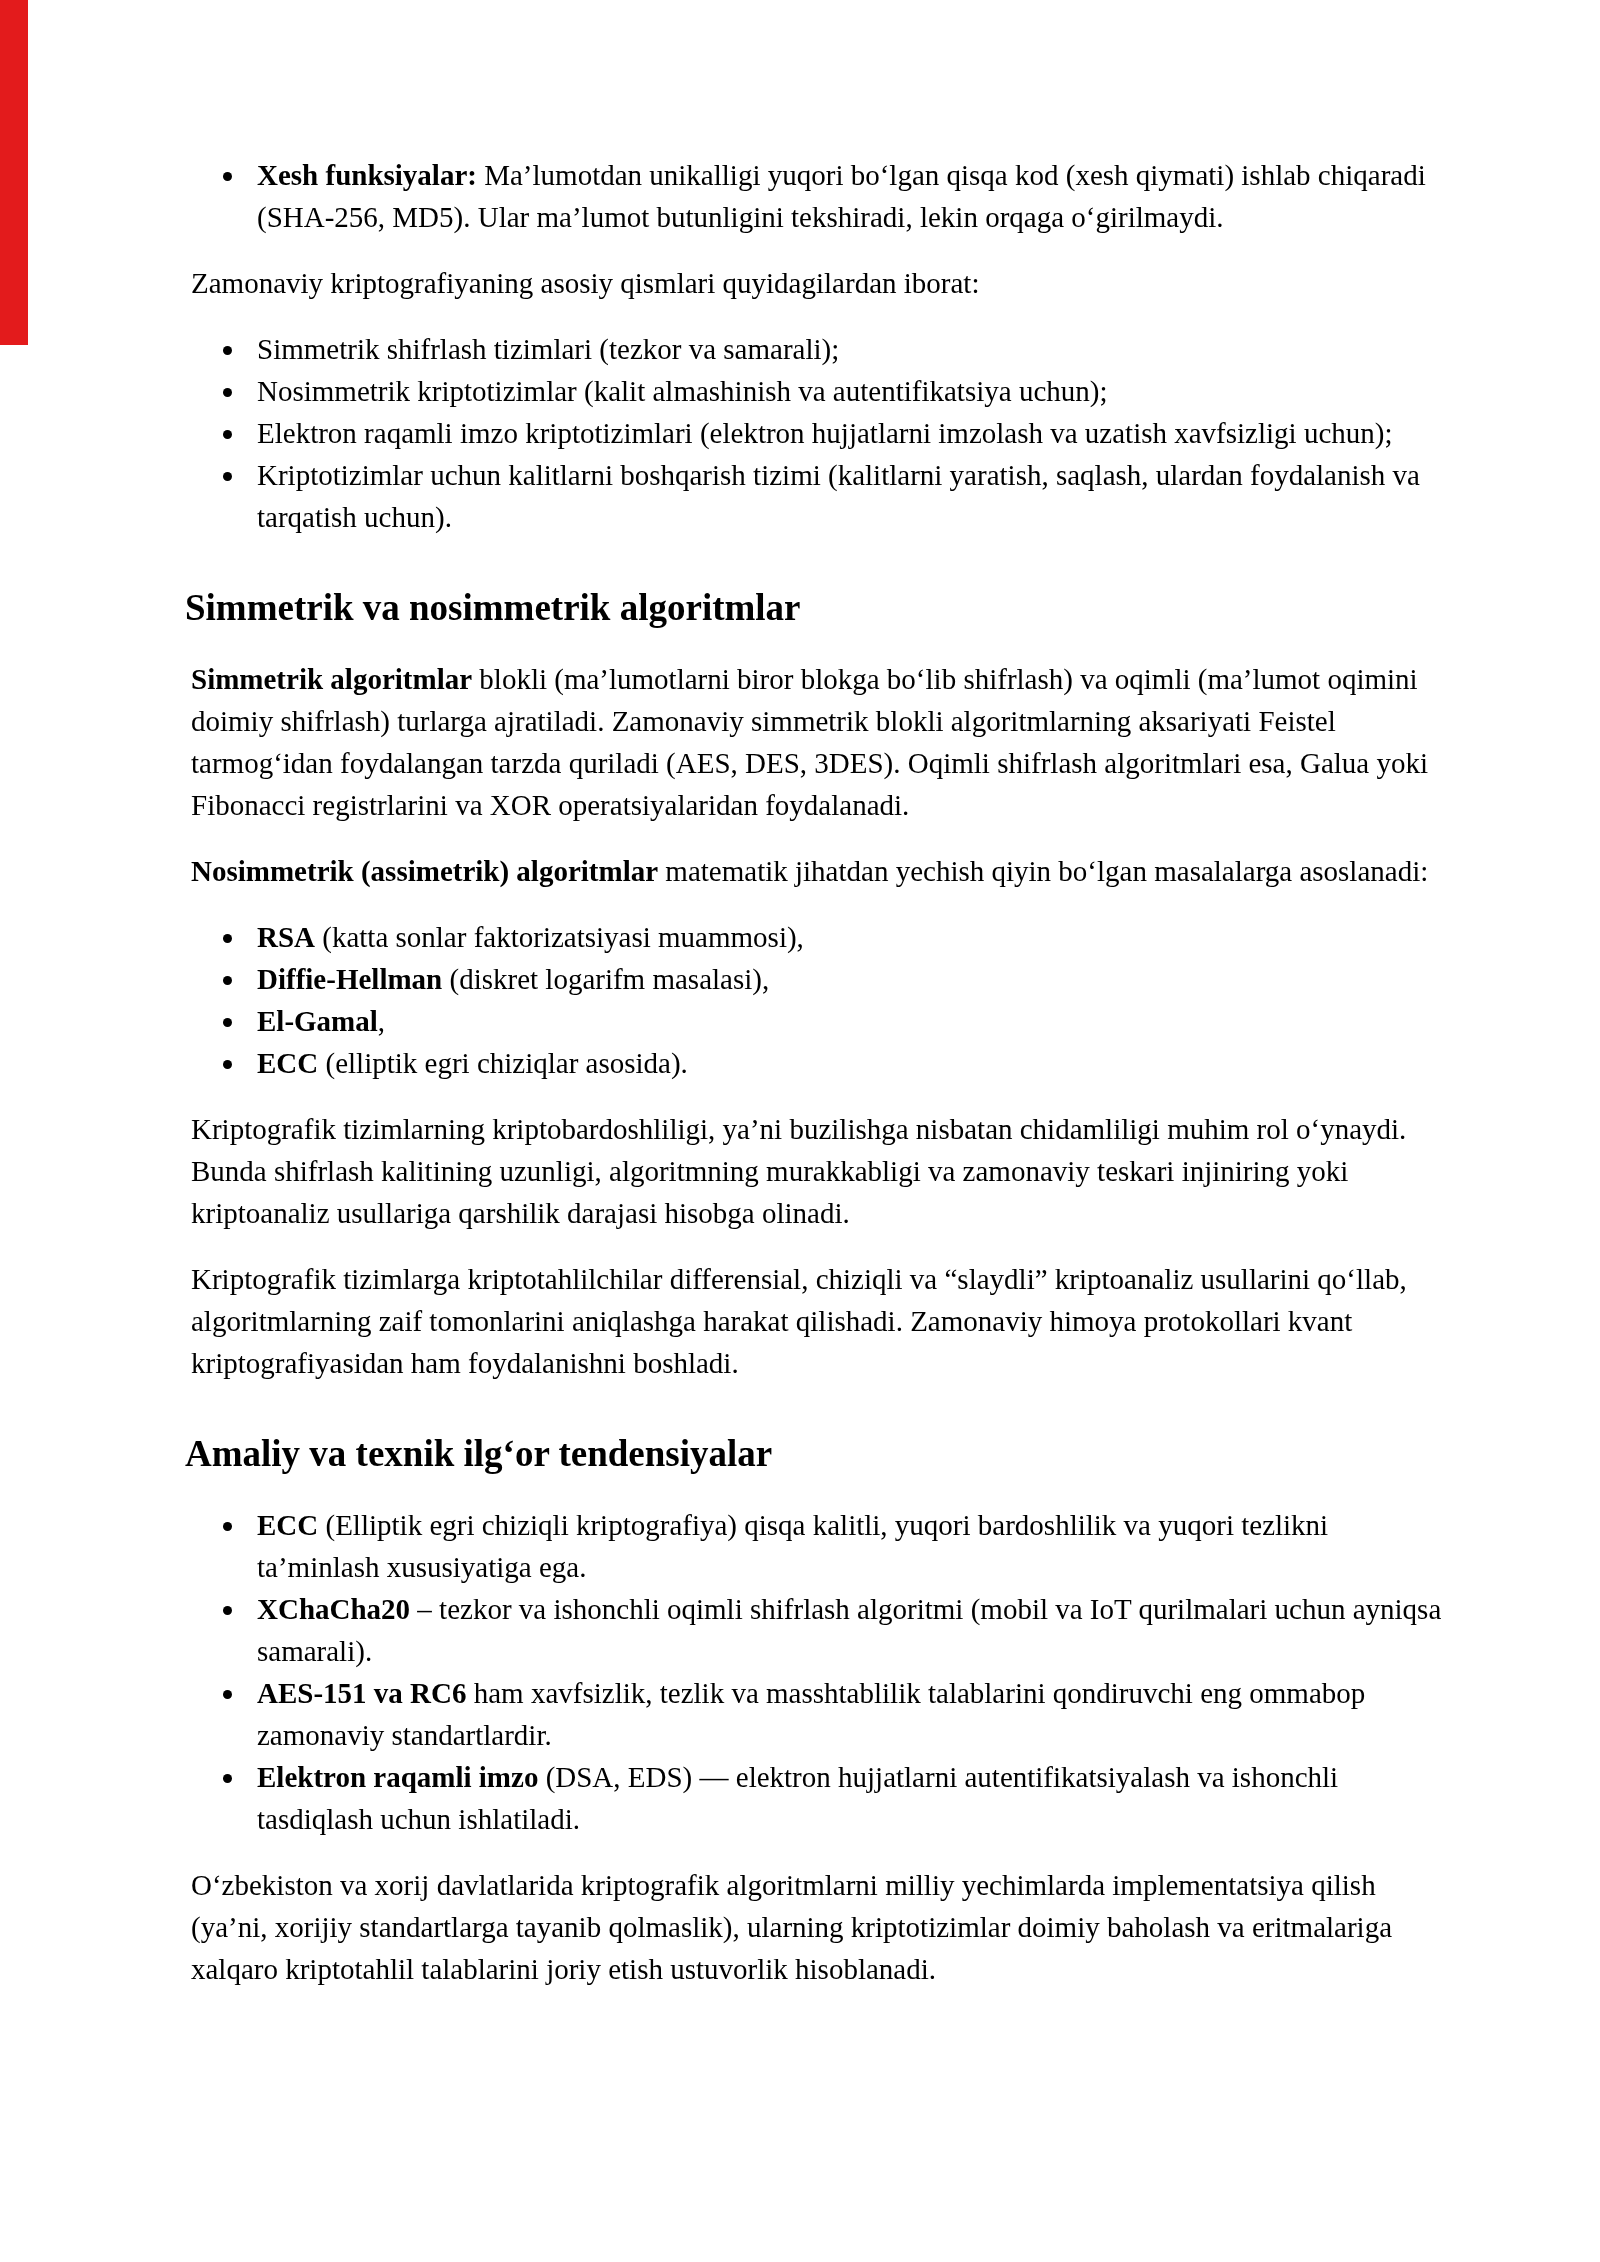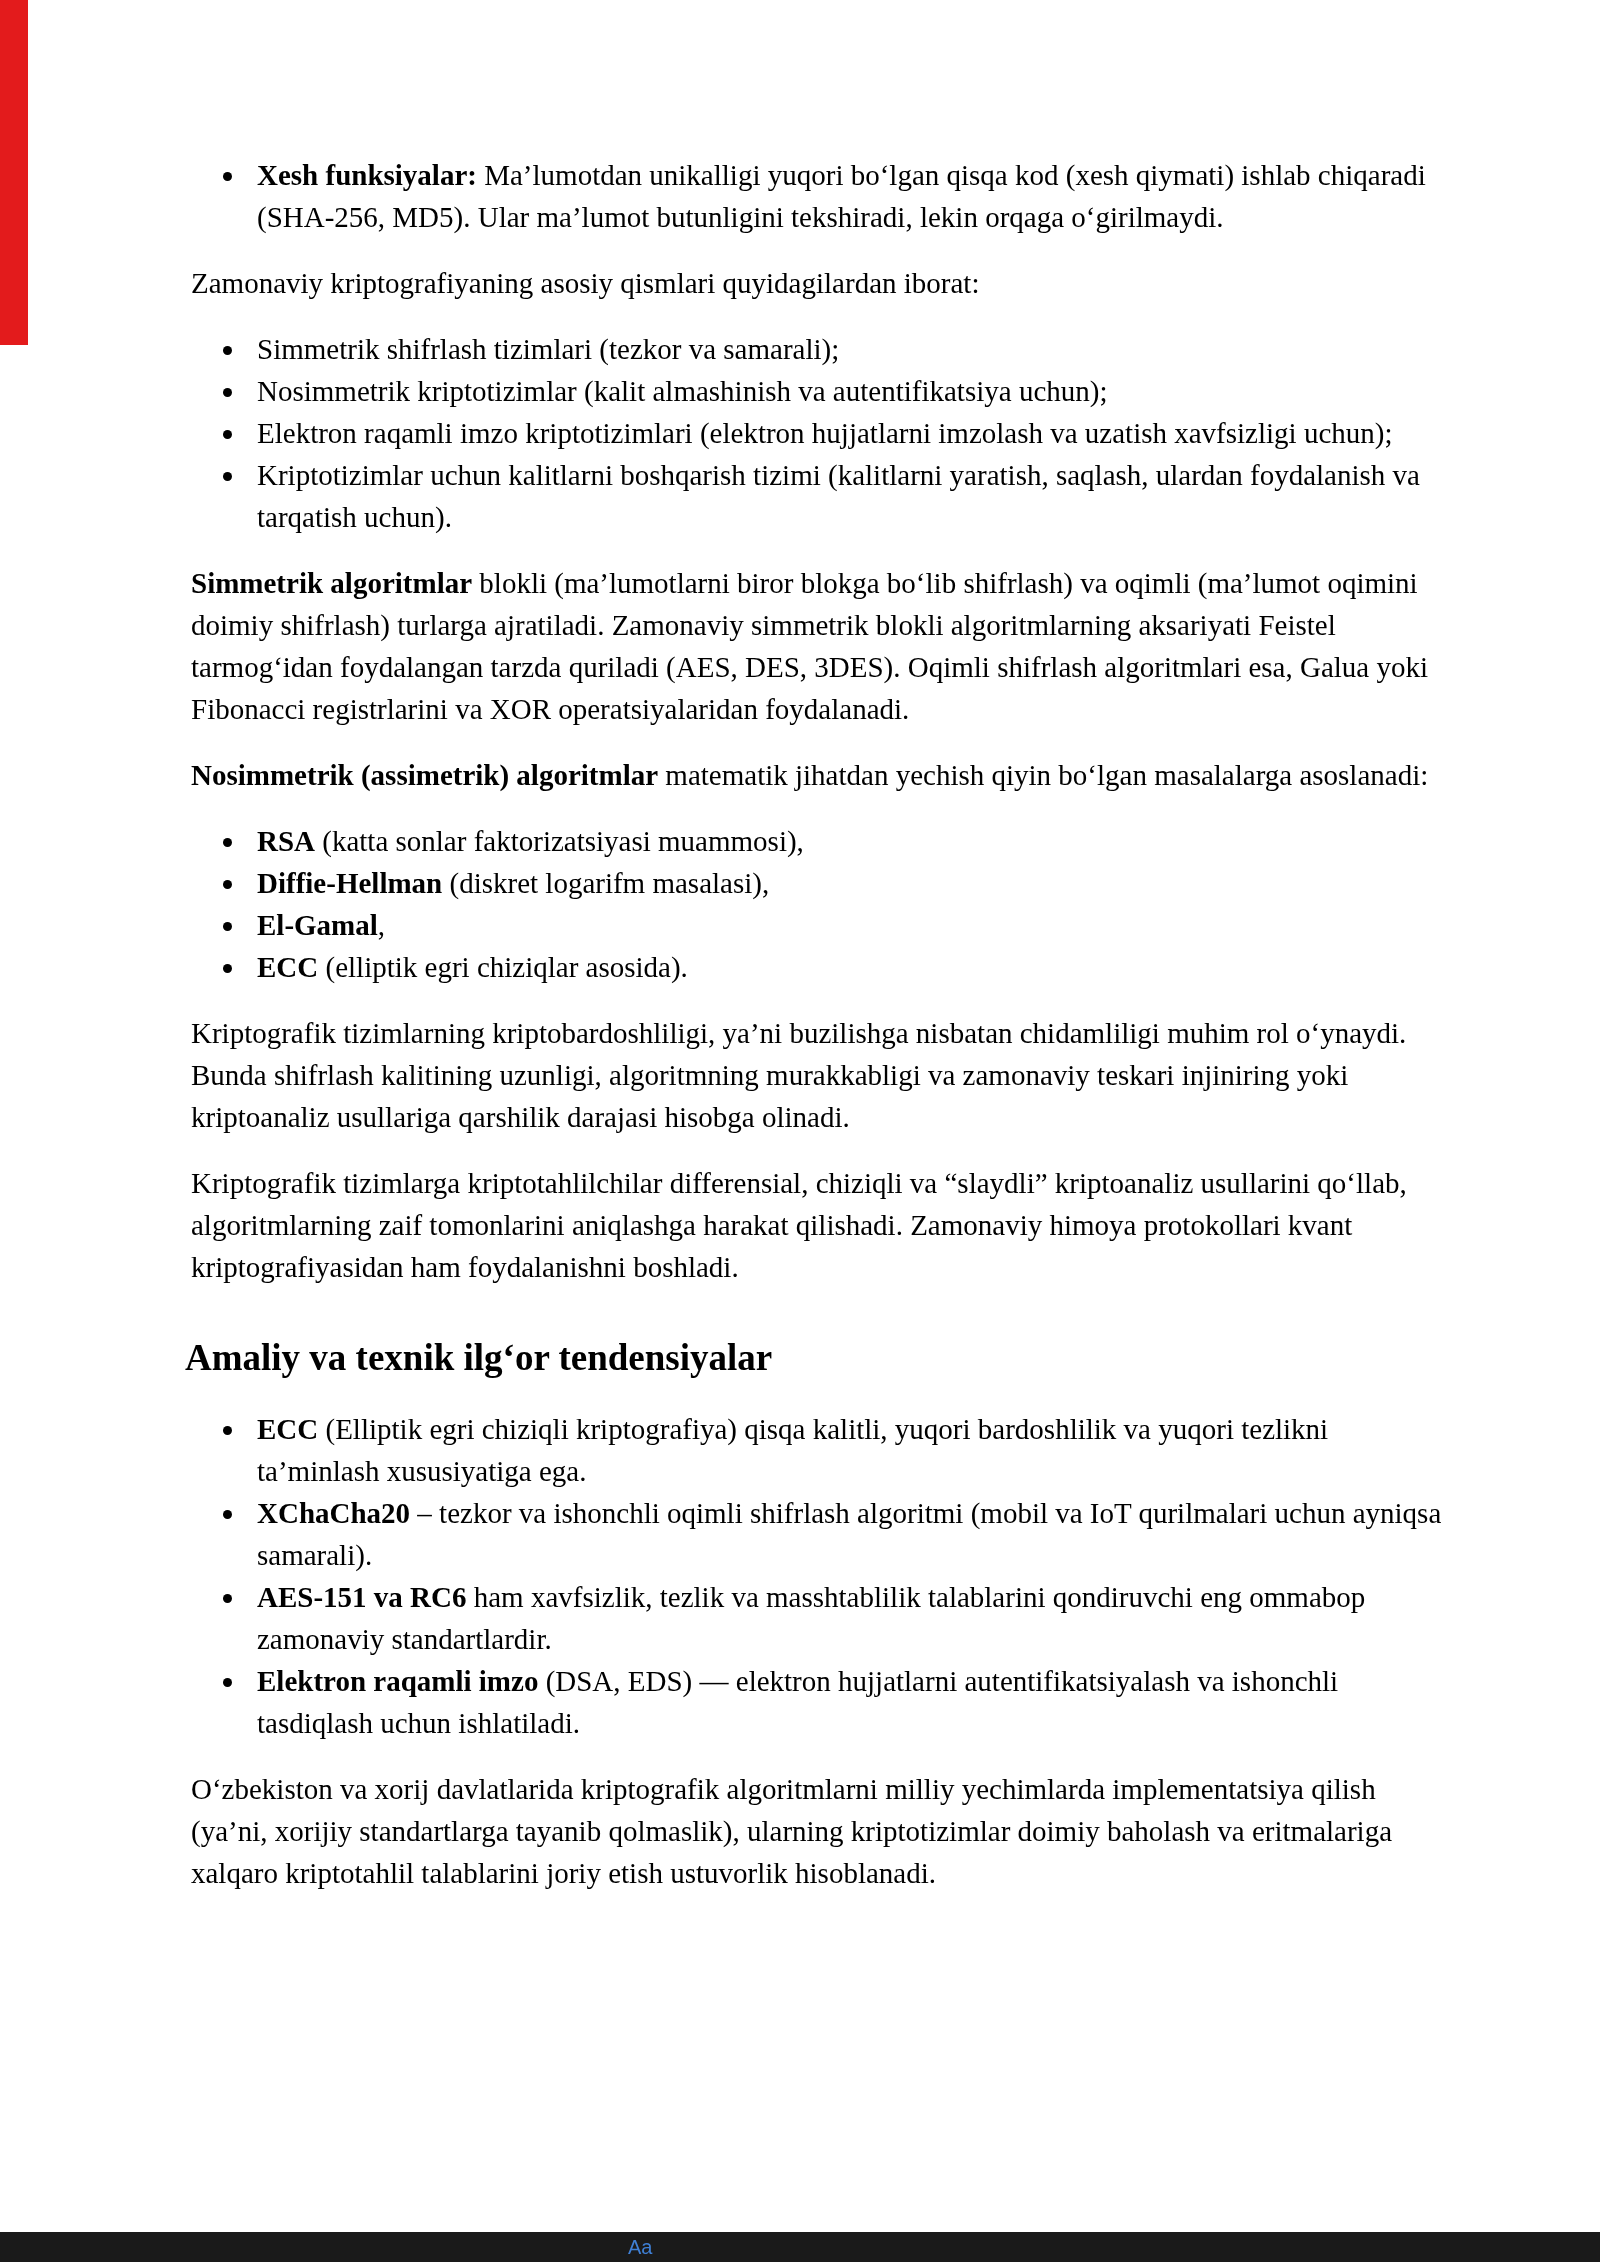--- a/index.html
+++ b/index.html
@@ -71,20 +71,21 @@
 
     <p>Zamonaviy kriptografiyaning asosiy qismlari quyidagilardan iborat:</p>
 
     <ul>
       <li>Simmetrik shifrlash tizimlari (tezkor va samarali);</li>
       <li>Nosimmetrik kriptotizimlar (kalit almashinish va autentifikatsiya uchun);</li>
       <li>Elektron raqamli imzo kriptotizimlari (elektron hujjatlarni imzolash va uzatish xavfsizligi uchun);</li>
       <li>Kriptotizimlar uchun kalitlarni boshqarish tizimi (kalitlarni yaratish, saqlash, ulardan foydalanish va tarqatish uchun).</li>
     </ul>
 
+    <h2>Simmetrik va nosimmetrik algoritmlar</h2>
 
     <p><strong>Simmetrik algoritmlar</strong><span> blokli (ma’lumotlarni biror blokga boʻlib shifrlash) va oqimli (ma’lumot oqimini doimiy shifrlash) turlarga ajratiladi. Zamonaviy simmetrik blokli algoritmlarning aksariyati Feistel tarmogʻidan foydalangan tarzda quriladi (AES, DES, 3DES). Oqimli shifrlash algoritmlari esa, Galua yoki Fibonacci registrlarini va XOR operatsiyalaridan foydalanadi.</span></p>
 
     <p><strong>Nosimmetrik (assimetrik) algoritmlar</strong><span> matematik jihatdan yechish qiyin boʻlgan masalalarga asoslanadi:</span></p>
 
     <ul>
       <li><strong>RSA</strong><span> (katta sonlar faktorizatsiyasi muammosi),</span></li>
       <li><strong>Diffie-Hellman</strong><span> (diskret logarifm masalasi),</span></li>
       <li><strong>El-Gamal</strong><span>,</span></li>
       <li><strong>ECC</strong><span> (elliptik egri chiziqlar asosida).</span></li>
@@ -101,17 +102,14 @@
       <li><strong>ECC</strong><span> (Elliptik egri chiziqli kriptografiya) qisqa kalitli, yuqori bardoshlilik va yuqori tezlikni ta’minlash xususiyatiga ega.</span></li>
       <li><strong>XChaCha20</strong><span> – tezkor va ishonchli oqimli shifrlash algoritmi (mobil va IoT qurilmalari uchun ayniqsa samarali).</span></li>
       <li><strong>AES-151 va RC6</strong><span> ham xavfsizlik, tezlik va masshtablilik talablarini qondiruvchi eng ommabop zamonaviy standartlardir.</span></li>
       <li><strong>Elektron raqamli imzo</strong><span> (DSA, EDS) — elektron hujjatlarni autentifikatsiyalash va ishonchli tasdiqlash uchun ishlatiladi.</span></li>
     </ul>
 
     <p>Oʻzbekiston va xorij davlatlarida kriptografik algoritmlarni milliy yechimlarda implementatsiya qilish (ya’ni, xorijiy standartlarga tayanib qolmaslik), ularning kriptotizimlar doimiy baholash va eritmalariga xalqaro kriptotahlil talablarini joriy etish ustuvorlik hisoblanadi.</p>
 
   </div>
 
-  <div class="bottom-bar" style="background: rgb(26, 26, 26);">
-    <span class="font-button" style="color: rgb(63, 127, 212);">Aa</span>
-  </div>
 
 </div>
 
 </body></html>

